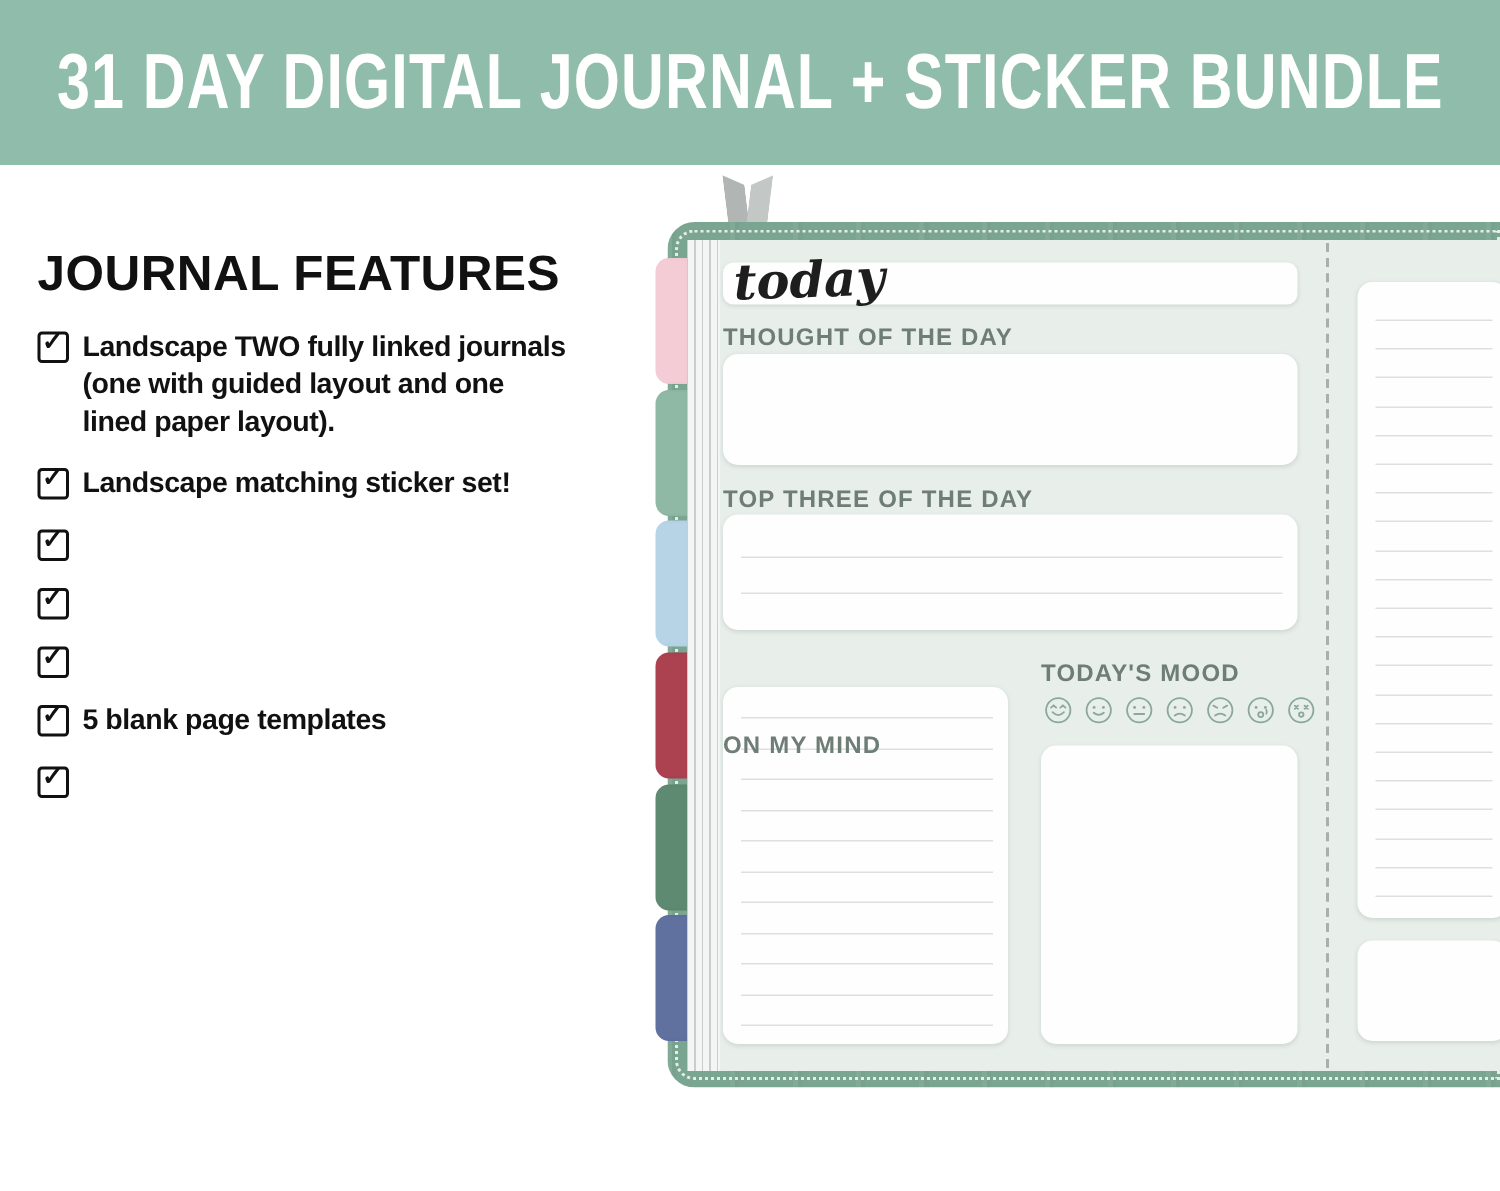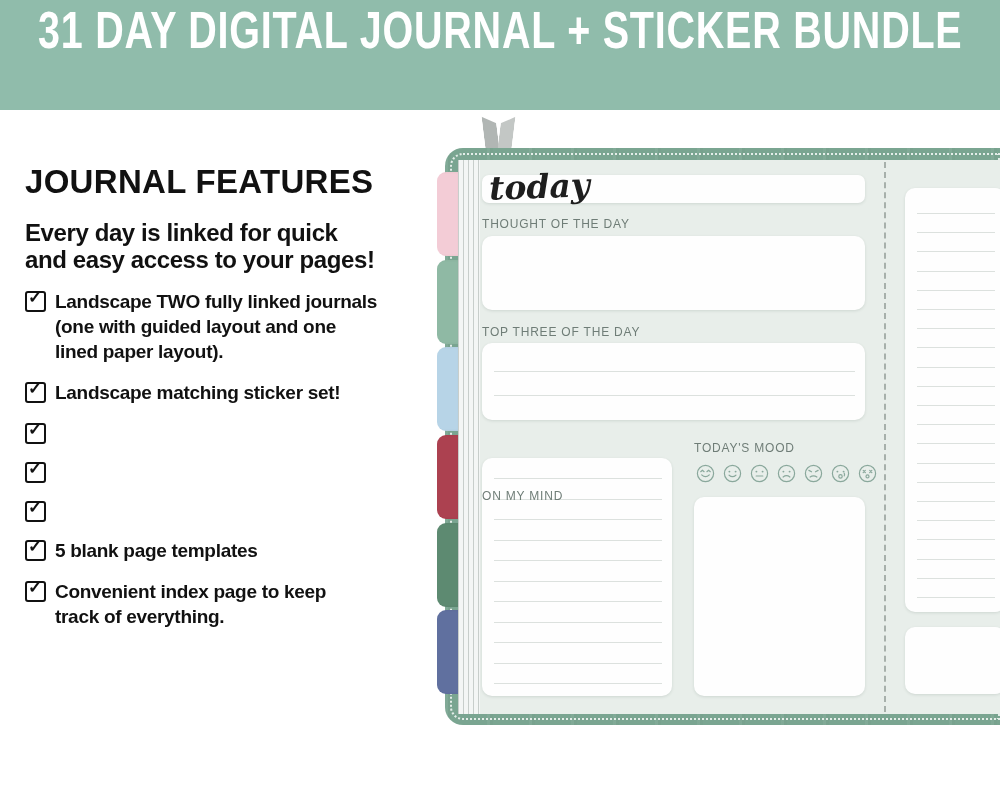--- a/index.html
+++ b/index.html
@@ -3,21 +3,21 @@
 <meta charset="utf-8">
 <style>
   html,body{margin:0;padding:0}
   body{
     width:1000px;height:794px;position:relative;background:#ffffff;
     font-family:"Liberation Sans",sans-serif;overflow:hidden;
   }
   .stage{position:absolute;inset:0}
 
   
-  .banner{position:absolute;left:0;right:0;display:flex;align-items:flex-start;justify-content:center}
+  .banner{position:absolute;left:0;right:0;display:flex;align-items:center;justify-content:center}
   .top-banner{top:0;height:110px}
   .top-banner h1{
     margin:0;color:#ffffff;font-size:52px;font-weight:bold;white-space:nowrap;
     transform:scaleX(0.76);letter-spacing:1px;
   }
   .bottom-banner{bottom:0;height:66px}
   .bottom-banner p{
     margin:0;color:#ffffff;font-size:28px;font-weight:bold;white-space:nowrap;
     transform:scaleX(0.94);letter-spacing:-0.3px;
   }
@@ -55,21 +55,21 @@
          background:#f4f6f5;
          background-image:repeating-linear-gradient(90deg,#c8cecb 0 1px,transparent 1px 5px)}
   .pages{position:absolute;left:480px;top:160px;width:525px;height:554px;z-index:4}
 
   .pg-box{position:absolute;background:#fefefe;z-index:5;border-radius:10px;
           box-shadow:0 1px 3px rgba(90,110,100,0.18)}
   .header-box{left:482px;top:175px;width:383px;height:28px;border-radius:7px}
   .today{position:absolute;left:489px;top:167px;z-index:6;color:#1e1e1e;
          font-family:"DejaVu Serif",serif;font-style:italic;font-weight:bold;font-size:33px;
          transform:rotate(-2deg)}
-  .pg-label{position:absolute;z-index:6;font-size:12px;font-weight:normal;letter-spacing:0.8px}
+  .pg-label{position:absolute;z-index:6;font-size:16px;font-weight:bold;letter-spacing:0.8px}
   .lbl-thought{left:482px;top:217px}
   .box-thought{left:482px;top:236px;width:383px;height:74px}
   .lbl-topthree{left:482px;top:325px}
   .box-topthree{left:482px;top:343px;width:383px;height:77px}
   .lbl-mind{left:482px;top:441px}
   .box-mind{left:482px;top:458px;width:190px;height:238px}
   .lbl-mood{left:694px;top:441px}
   .moods{position:absolute;left:696px;top:464px;width:184px;height:20px;z-index:6;
          display:flex;gap:8px}
   .mood{width:19px;height:19px}
@@ -84,22 +84,20 @@
 <body>
 
 <div class="stage">
 
   <header class="banner top-banner" style="background: rgb(144, 188, 171);">
     <h1>31 DAY DIGITAL JOURNAL + STICKER BUNDLE</h1>
   </header>
 
   <section class="features">
     <h2>JOURNAL FEATURES</h2>
-    <p class="intro">Every day is linked for quick
-and easy access to your pages!</p>
     <ul class="feature-list" id="feature-list">
         <li>
           <span class="checkbox">
             <span>✓</span>
           </span>
           <span class="item-text">Landscape TWO fully linked journals
 (one with guided layout and one
 lined paper layout).</span>
         </li>
         <li>
@@ -126,22 +124,20 @@
         <li>
           <span class="checkbox">
             <span>✓</span>
           </span>
           <span class="item-text">5 blank page templates</span>
         </li>
         <li>
           <span class="checkbox">
             <span>✓</span>
           </span>
-          <span class="item-text">Convenient index page to keep
-track of everything.</span>
         </li>
       </ul>
   </section>
 
   <div>
     <div class="bookmark">
       <i class="rb1"></i>
       <i class="rb2"></i>
     </div>
 

